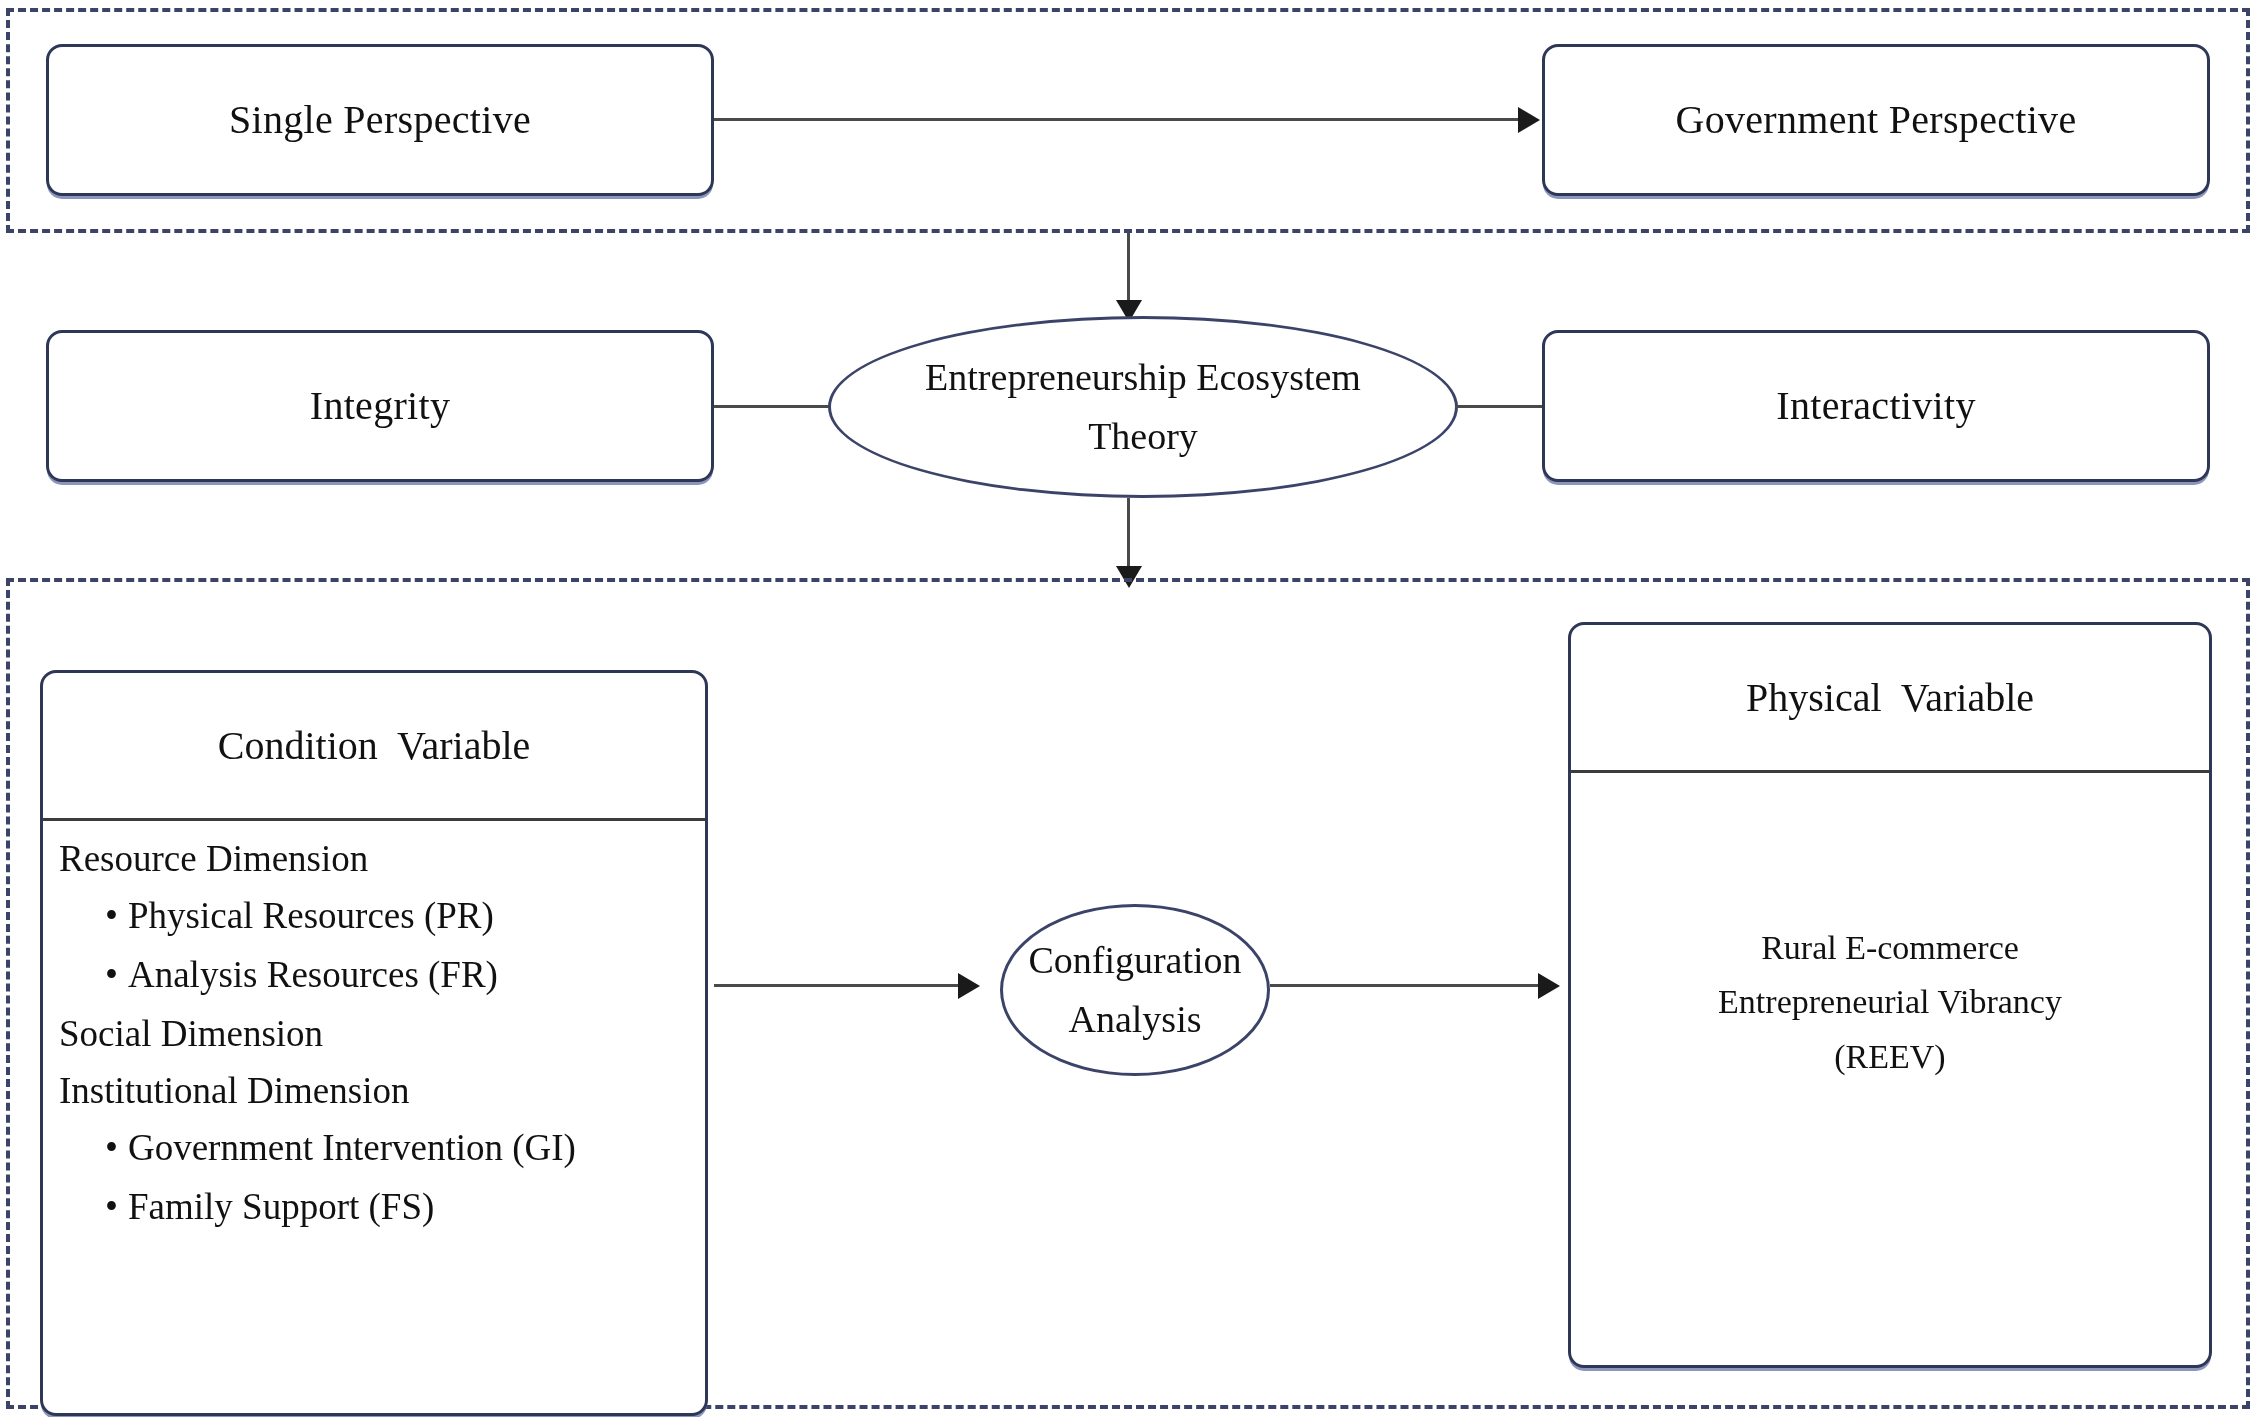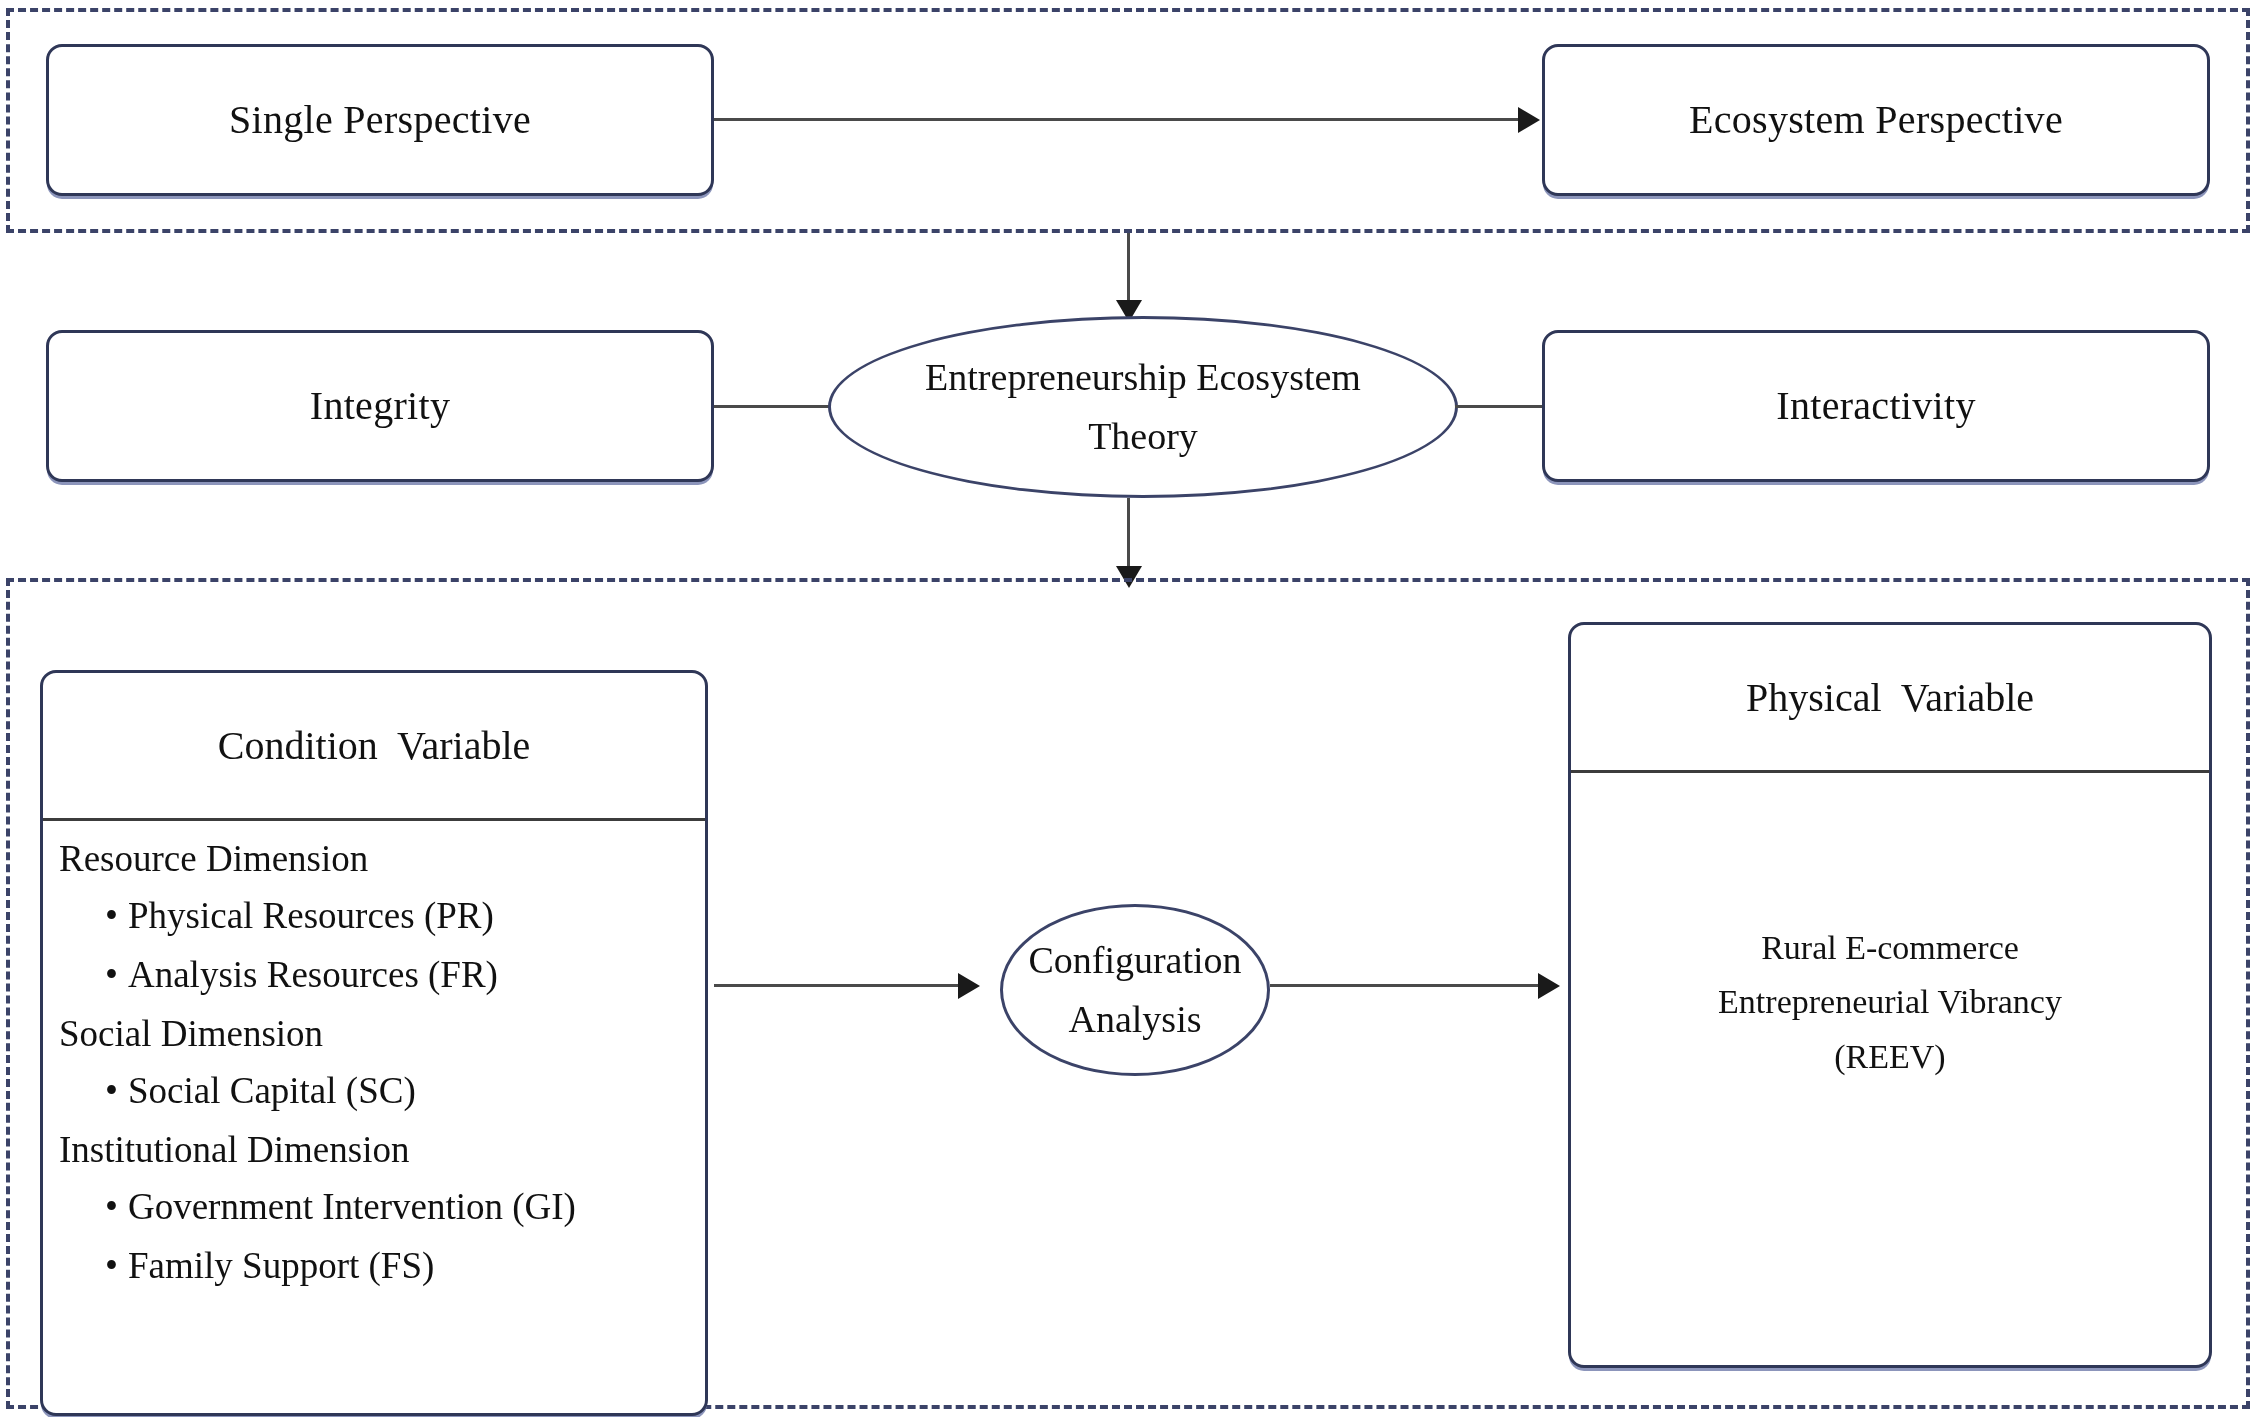--- a/index.html
+++ b/index.html
@@ -184,21 +184,21 @@
 
 <div id="canvas">
 
   <div class="dashed-frame" id="frame-top"></div>
 
   <div class="node-box" id="box-single">
     <span class="node-label">Single Perspective</span>
   </div>
 
   <div class="node-box" id="box-systematic">
-    <span class="node-label">Ecosystem Perspective</span>
+    <span class="node-label">Government Perspective</span>
   </div>
 
   <div class="conn conn-h" id="line-top"></div>
   <div class="arrow-head arrow-right" id="arrowh-top"></div>
 
   <div class="conn conn-v" id="line-sys-down"></div>
   <div class="arrow-head arrow-down" id="arrowh-sys-down"></div>
 
   <div class="node-box" id="box-integrity">
     <span class="node-label">Integrity</span>
@@ -233,23 +233,20 @@
 
         <div class="cond-group-title">Resource Dimension</div>
         <div class="cond-item">
           <span class="bullet">•</span><span>Physical Resources (PR)</span>
         </div>
         <div class="cond-item">
           <span class="bullet">•</span><span>Analysis Resources (FR)</span>
         </div>
 
         <div class="cond-group-title">Social Dimension</div>
-        <div class="cond-item">
-          <span class="bullet">•</span><span>Social Capital (SC)</span>
-        </div>
 
         <div class="cond-group-title">Institutional Dimension</div>
         <div class="cond-item">
           <span class="bullet">•</span><span>Government Intervention (GI)</span>
         </div>
         <div class="cond-item">
           <span class="bullet">•</span><span>Family Support (FS)</span>
         </div>
 
       </div>

